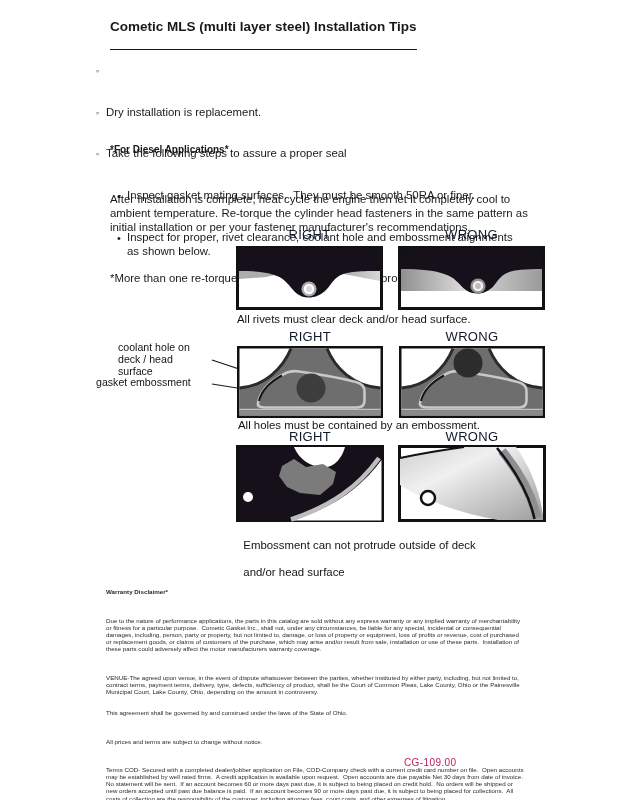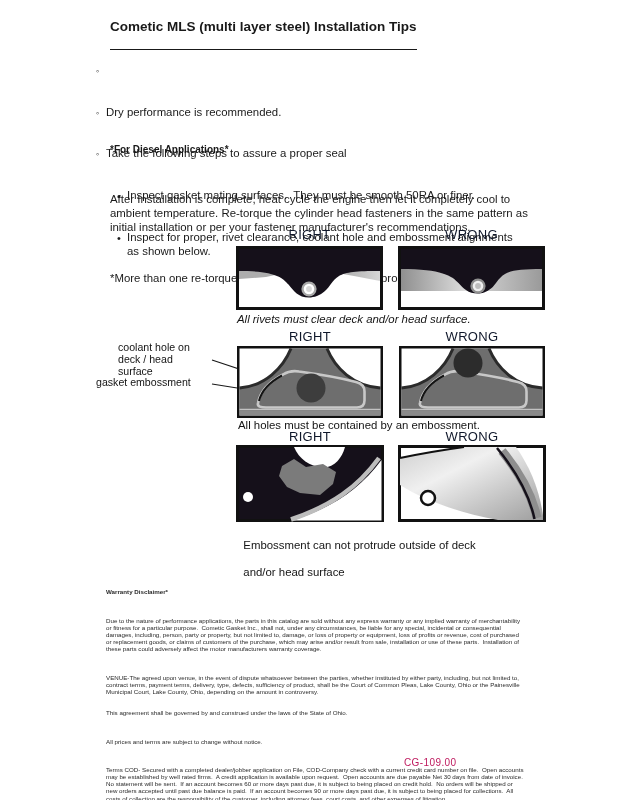--- a/index.html
+++ b/index.html
@@ -37,21 +37,21 @@
 <div class="abs page-title">
   <span>Cometic MLS (multi layer steel) Installation Tips</span>
 </div>
 
 <div class="abs bullets">
   <div class="brow">
     <span class="bmark">◦</span>
   </div>
   <div class="brow">
     <span class="bmark">◦</span>
-    <span>Dry performance is recommended.</span>
+    <span>Dry installation is replacement.</span>
   </div>
   <div class="brow">
     <span class="bmark">◦</span>
     <span>Take the following steps to assure a proper seal</span>
   </div>
   <div class="brow sub">
     <span class="bmark">•</span>
     <span>Inspect gasket mating surfaces.  They must be smooth 50RA or finer.</span>
   </div>
   <div class="brow sub">
@@ -95,21 +95,21 @@
   </defs>
   <rect x="1.5" y="1.5" width="144" height="61" fill="#ffffff" stroke="#111111" stroke-width="3"></rect>
   <rect x="3" y="23" width="141" height="22" fill="url(#g1w)"></rect>
   <rect x="3" y="45" width="141" height="16" fill="#ffffff"></rect>
   <path d="M3,3 H144 V23 C124,23 114,24 107,28 C100,32 98,38.5 93,42.5 C88,46.5 84,47.5 80,47.5 C70,47.5 65.5,42.5 60.5,37 C54,30 44,23 3,23 Z" fill="#15101a"></path>
   <circle cx="80" cy="40" r="7.6" fill="#8f8f8f"></circle>
   <circle cx="80" cy="40" r="5.3" fill="#efefef"></circle>
   <circle cx="80" cy="40" r="2.9" fill="#bdbdbd"></circle>
 </svg>
 
-<div class="abs dcap" style="left:237px;top:313px;width:300px;font-style:italic;">All rivets must clear deck and/or head surface.</div>
+<div class="abs dcap" style="left:237px;top:313px;width:300px;">All rivets must clear deck and/or head surface.</div>
 
 <div class="abs dlabel" style="left:237px;top:329px;width:146px;">RIGHT</div>
 <div class="abs dlabel" style="left:399px;top:329px;width:146px;">WRONG</div>
 
 <div class="abs callout" style="left:118px;top:342px;width:92px;">
   <span>coolant hole on</span><br>
   <span>deck / head surface</span>
 </div>
 <div class="abs callout" style="left:96px;top:377px;width:114px;">gasket embossment</div>
 

